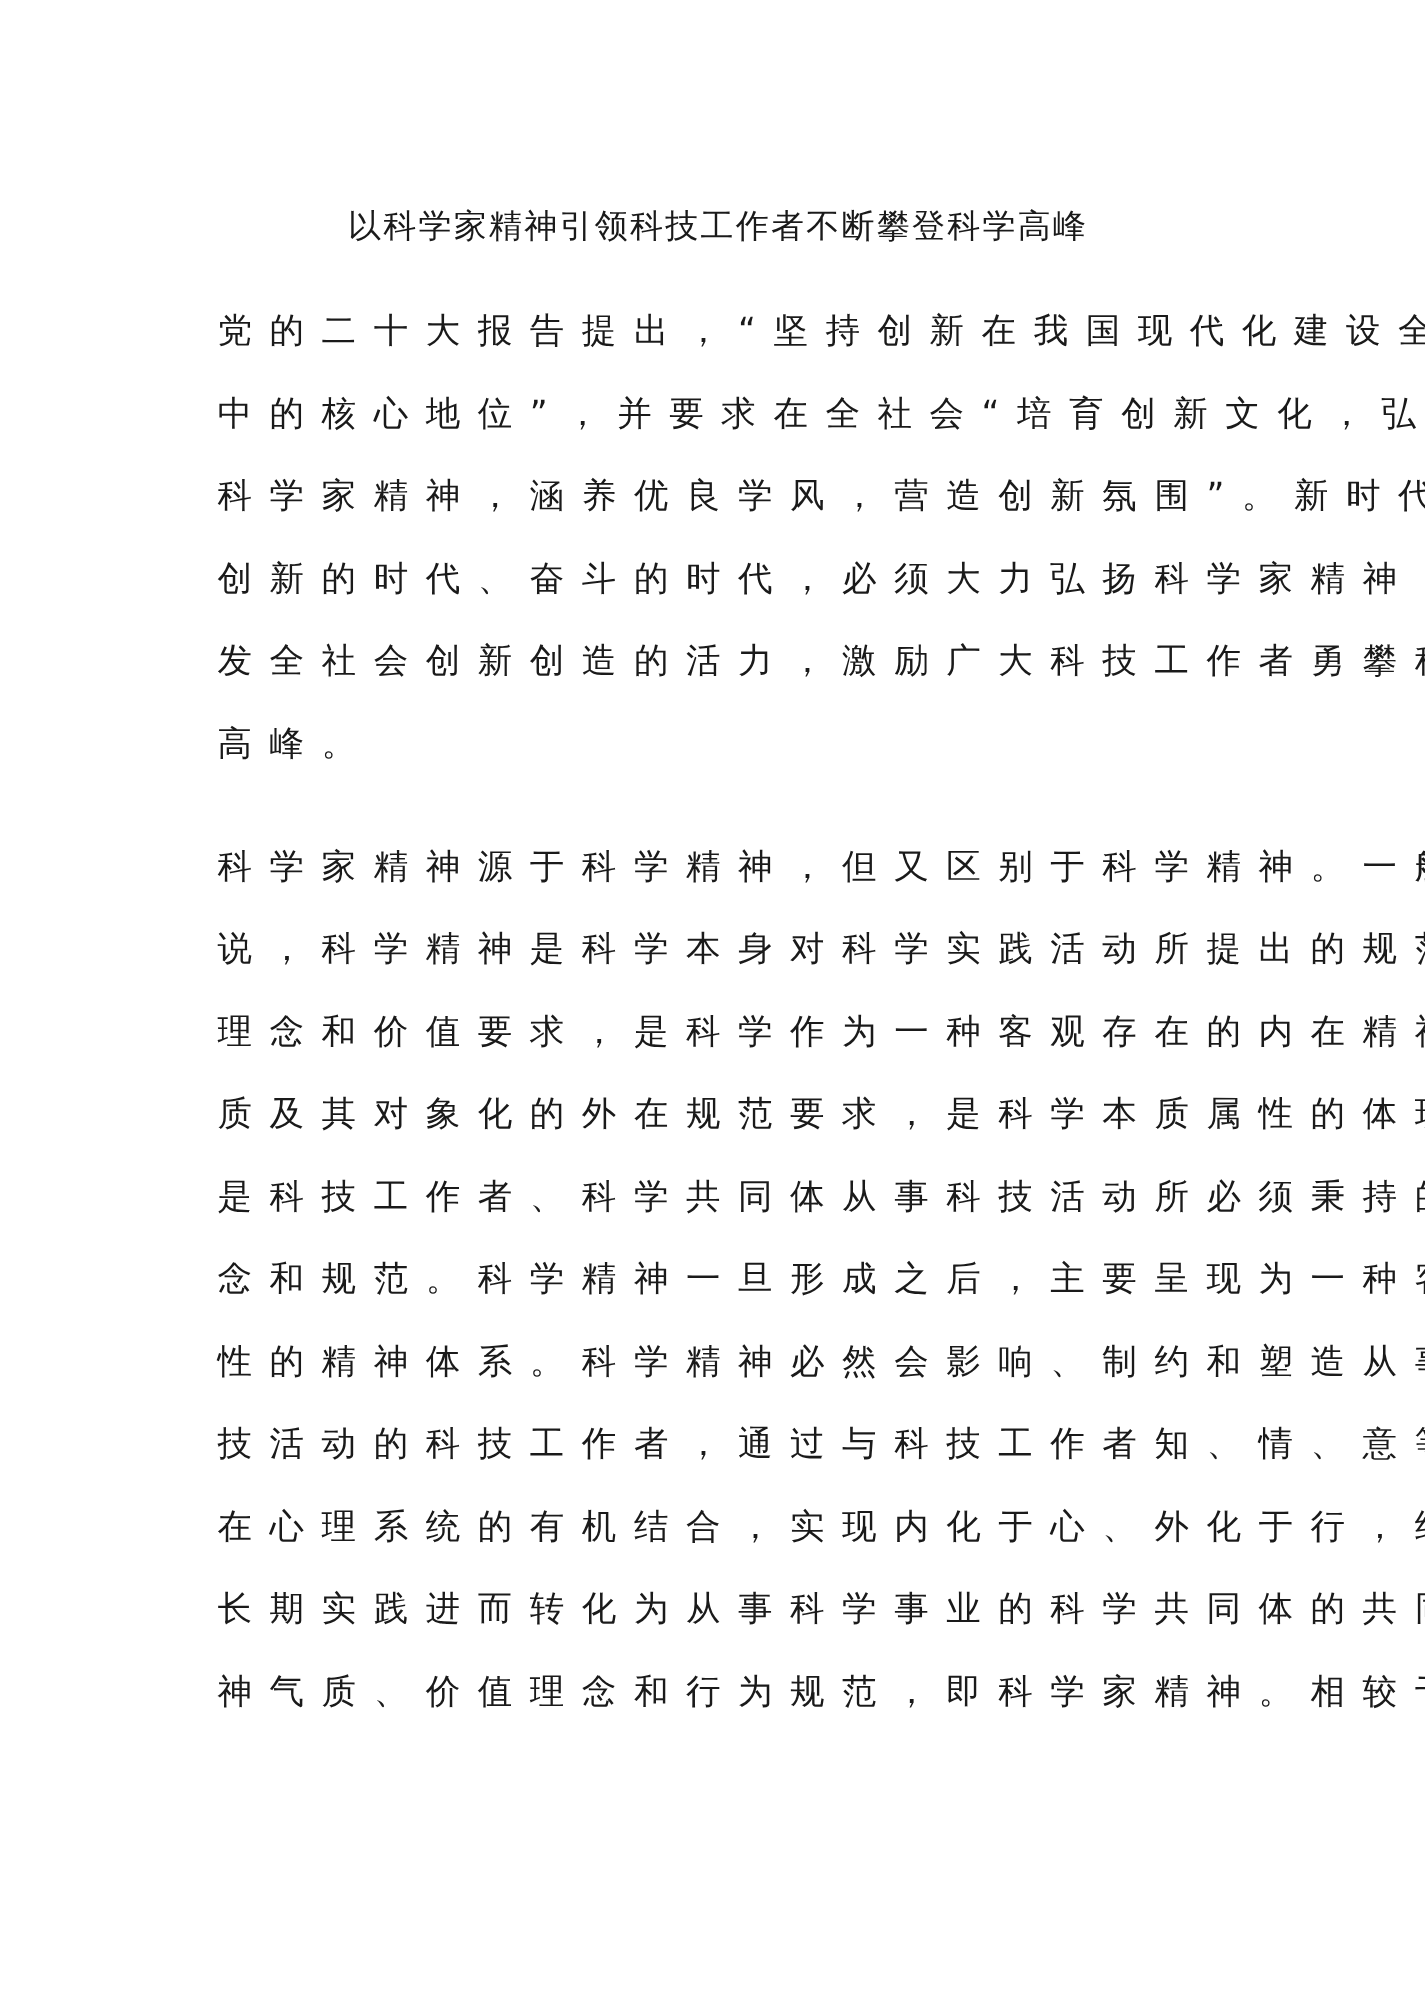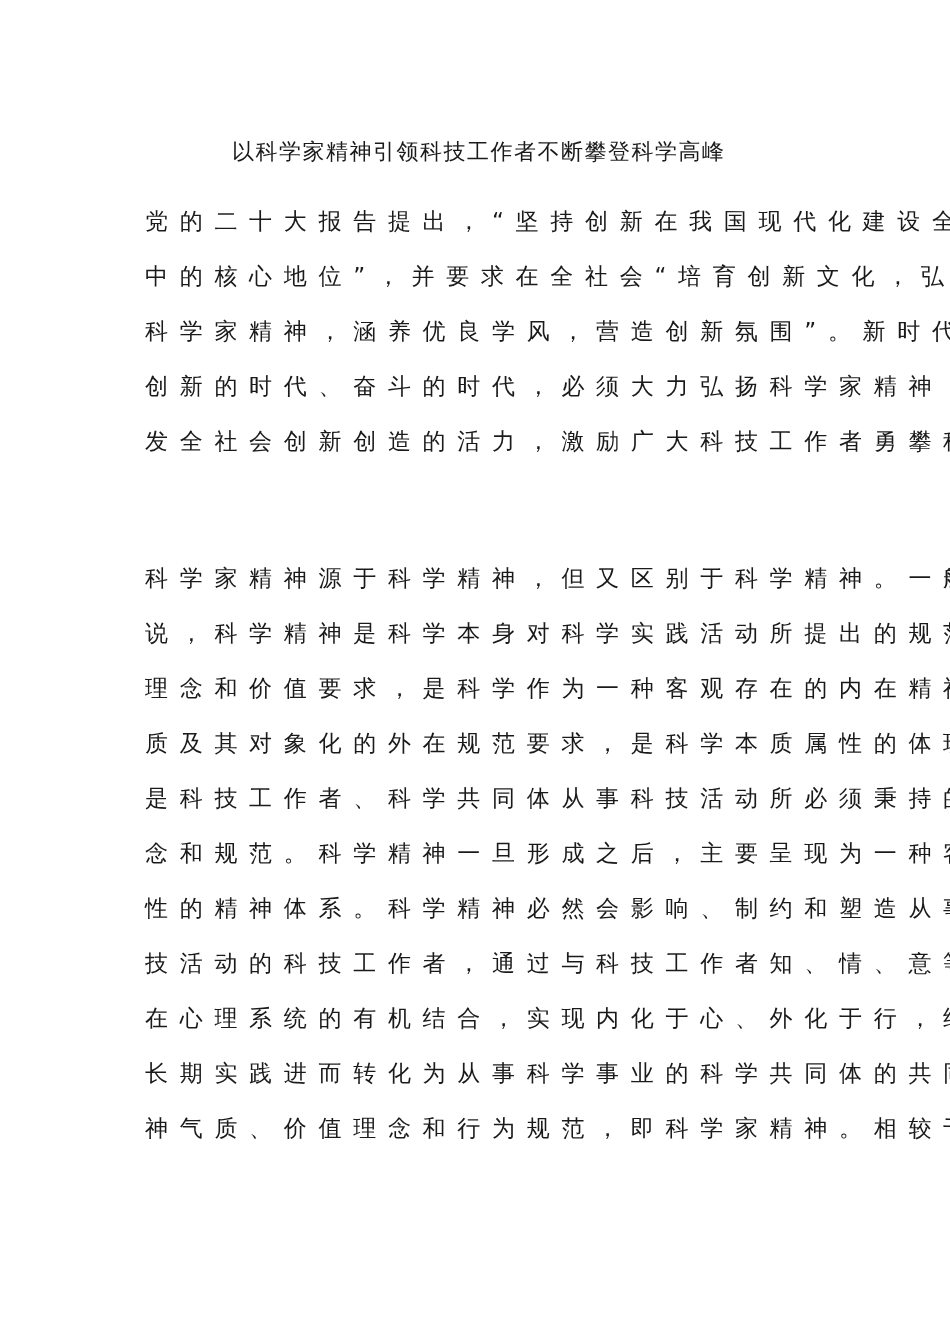--- a/index.html
+++ b/index.html
@@ -58,20 +58,21 @@
 
 <div class="page">
   <h1 class="title">以科学家精神引领科技工作者不断攀登科学高峰</h1>
 
   <div class="para" id="p1">
     <span class="line">党的二十大报告提出，“坚持创新在我国现代化建设全局</span>
     <span class="line">中的核心地位”，并要求在全社会“培育创新文化，弘扬</span>
     <span class="line">科学家精神，涵养优良学风，营造创新氛围”。新时代是</span>
     <span class="line">创新的时代、奋斗的时代，必须大力弘扬科学家精神，激</span>
     <span class="line">发全社会创新创造的活力，激励广大科技工作者勇攀科学</span>
+    <span class="line">高峰。</span>
   </div>
 
   <div class="para" id="p2">
     <span class="line">科学家精神源于科学精神，但又区别于科学精神。一般来</span>
     <span class="line">说，科学精神是科学本身对科学实践活动所提出的规范、</span>
     <span class="line">理念和价值要求，是科学作为一种客观存在的内在精神气</span>
     <span class="line">质及其对象化的外在规范要求，是科学本质属性的体现，</span>
     <span class="line">是科技工作者、科学共同体从事科技活动所必须秉持的理</span>
     <span class="line">念和规范。科学精神一旦形成之后，主要呈现为一种客体</span>
     <span class="line">性的精神体系。科学精神必然会影响、制约和塑造从事科</span>

